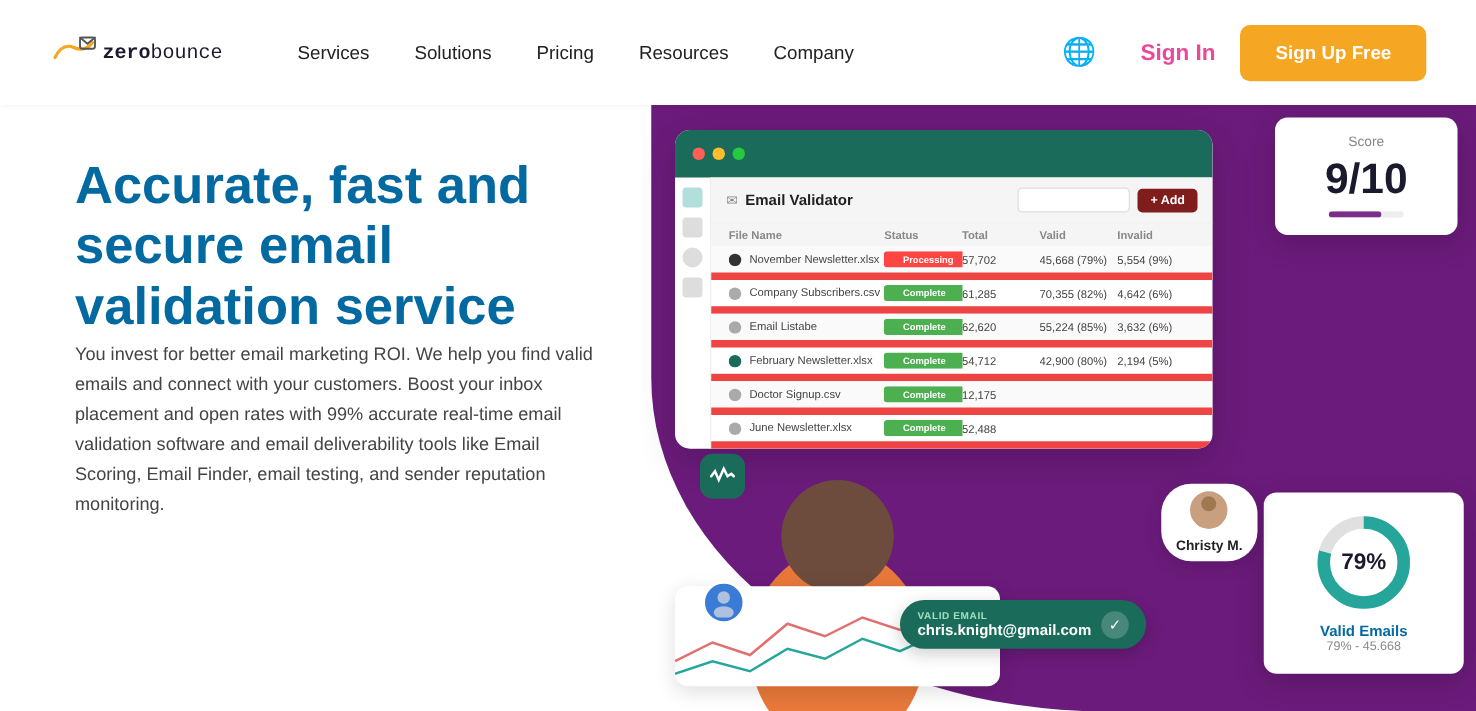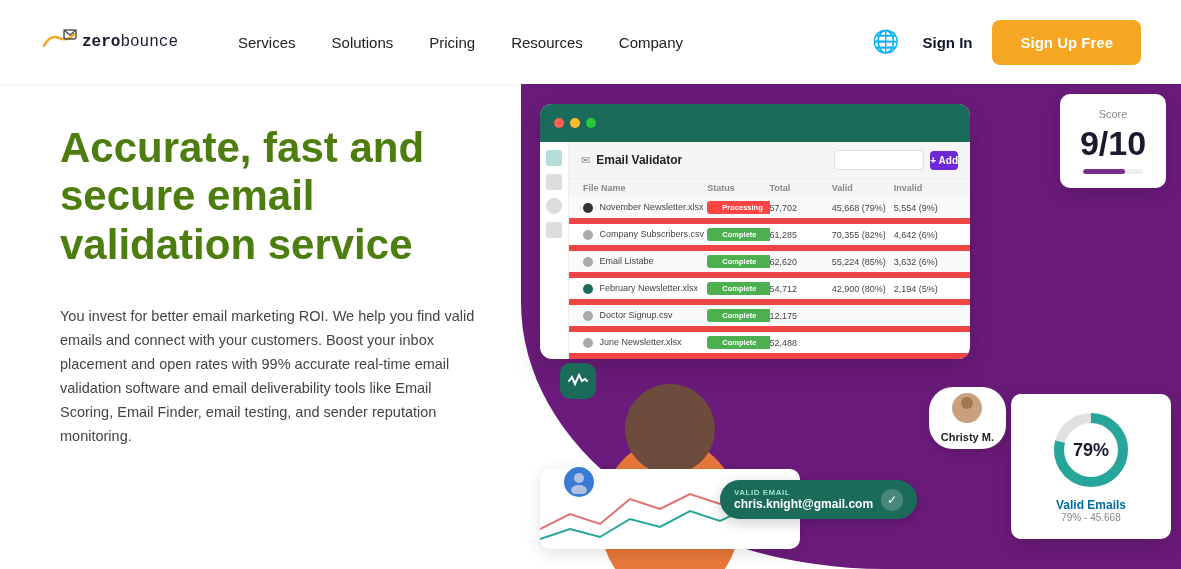--- a/index.html
+++ b/index.html
@@ -58,25 +58,26 @@
       width: 32px;
       height: 32px;
       display: flex;
       align-items: center;
       justify-content: center;
       color: #555;
       font-size: 22px;
       cursor: pointer;
     }
     .sign-in {
-      font-size: 15px;
+      font-size: 18px;
       font-weight: 600;
-      color: #0f172a;
+      color: #ec4899;
       cursor: pointer;
       text-decoration: none;
+      margin-left: 13px;
     }
     .signup-btn {
       background: #f5a623;
       color: #fff;
       font-size: 15px;
       font-weight: 700;
       border: none;
       border-radius: 8px;
       padding: 14px 28px;
       cursor: pointer;
@@ -95,23 +96,23 @@
     
     .left-content {
       flex: 0 0 520px;
       padding: 40px 40px 30px 60px;
       z-index: 5;
       background: #fff;
     }
     .headline {
       font-size: 42px;
       font-weight: 900;
-      color: #4d7c0f;
+      color: #0369a1;
       line-height: 1.15;
-      margin-bottom: 36px;
+      margin-bottom: 4px;
     }
     .subtext {
       font-size: 14.5px;
       color: #444;
       line-height: 1.65;
       max-width: 440px;
     }
 
     
     .mockups-container {
@@ -141,27 +142,27 @@
       padding: 0 14px;
       gap: 6px;
     }
     .dot { width: 10px; height: 10px; border-radius: 50%; }
     .dot-r { background: #ff5f56; }
     .dot-y { background: #ffbd2e; }
     .dot-g { background: #27c93f; }
     .card-icon-col { display: flex; flex-direction: column; gap: 8px; padding: 8px 6px; border-right: 1px solid #eee; }
     .add-btn-sm {
       margin-left: auto;
-      background: #6d28d9;
+      background: #7f1d1d;
       color: #fff;
       font-size: 10px;
       font-weight: 700;
       border: none;
       border-radius: 4px;
-      padding: 4px 0;
+      padding: 4px 10px;
       cursor: pointer;
     }
     .table-header {
       display: grid;
       grid-template-columns: 2fr 1fr 1fr 1fr 1fr;
       padding: 4px 14px;
       background: #f5f5f5;
     }
     .th { font-size: 9px; color: #888; font-weight: 600; }
     .table-row-item {
@@ -185,21 +186,21 @@
     .row-dot {
       width: 10px; height: 10px; border-radius: 50%;
       display: inline-block; margin-right: 4px; vertical-align: middle;
     }
 
     
     .score-card {
       position: absolute;
       top: 10px;
       right: 15px;
-      width: 106px;
+      width: 146px;
       background: #fff;
       border-radius: 10px;
       box-shadow: 0 6px 24px rgba(0,0,0,0.18);
       padding: 14px 16px;
       text-align: center;
       z-index: 20;
     }
     .score-label { font-size: 11px; color: #888; margin-bottom: 4px; }
     .score-value { font-size: 34px; font-weight: 900; color: #1a1a2e; }
     .score-bar {

